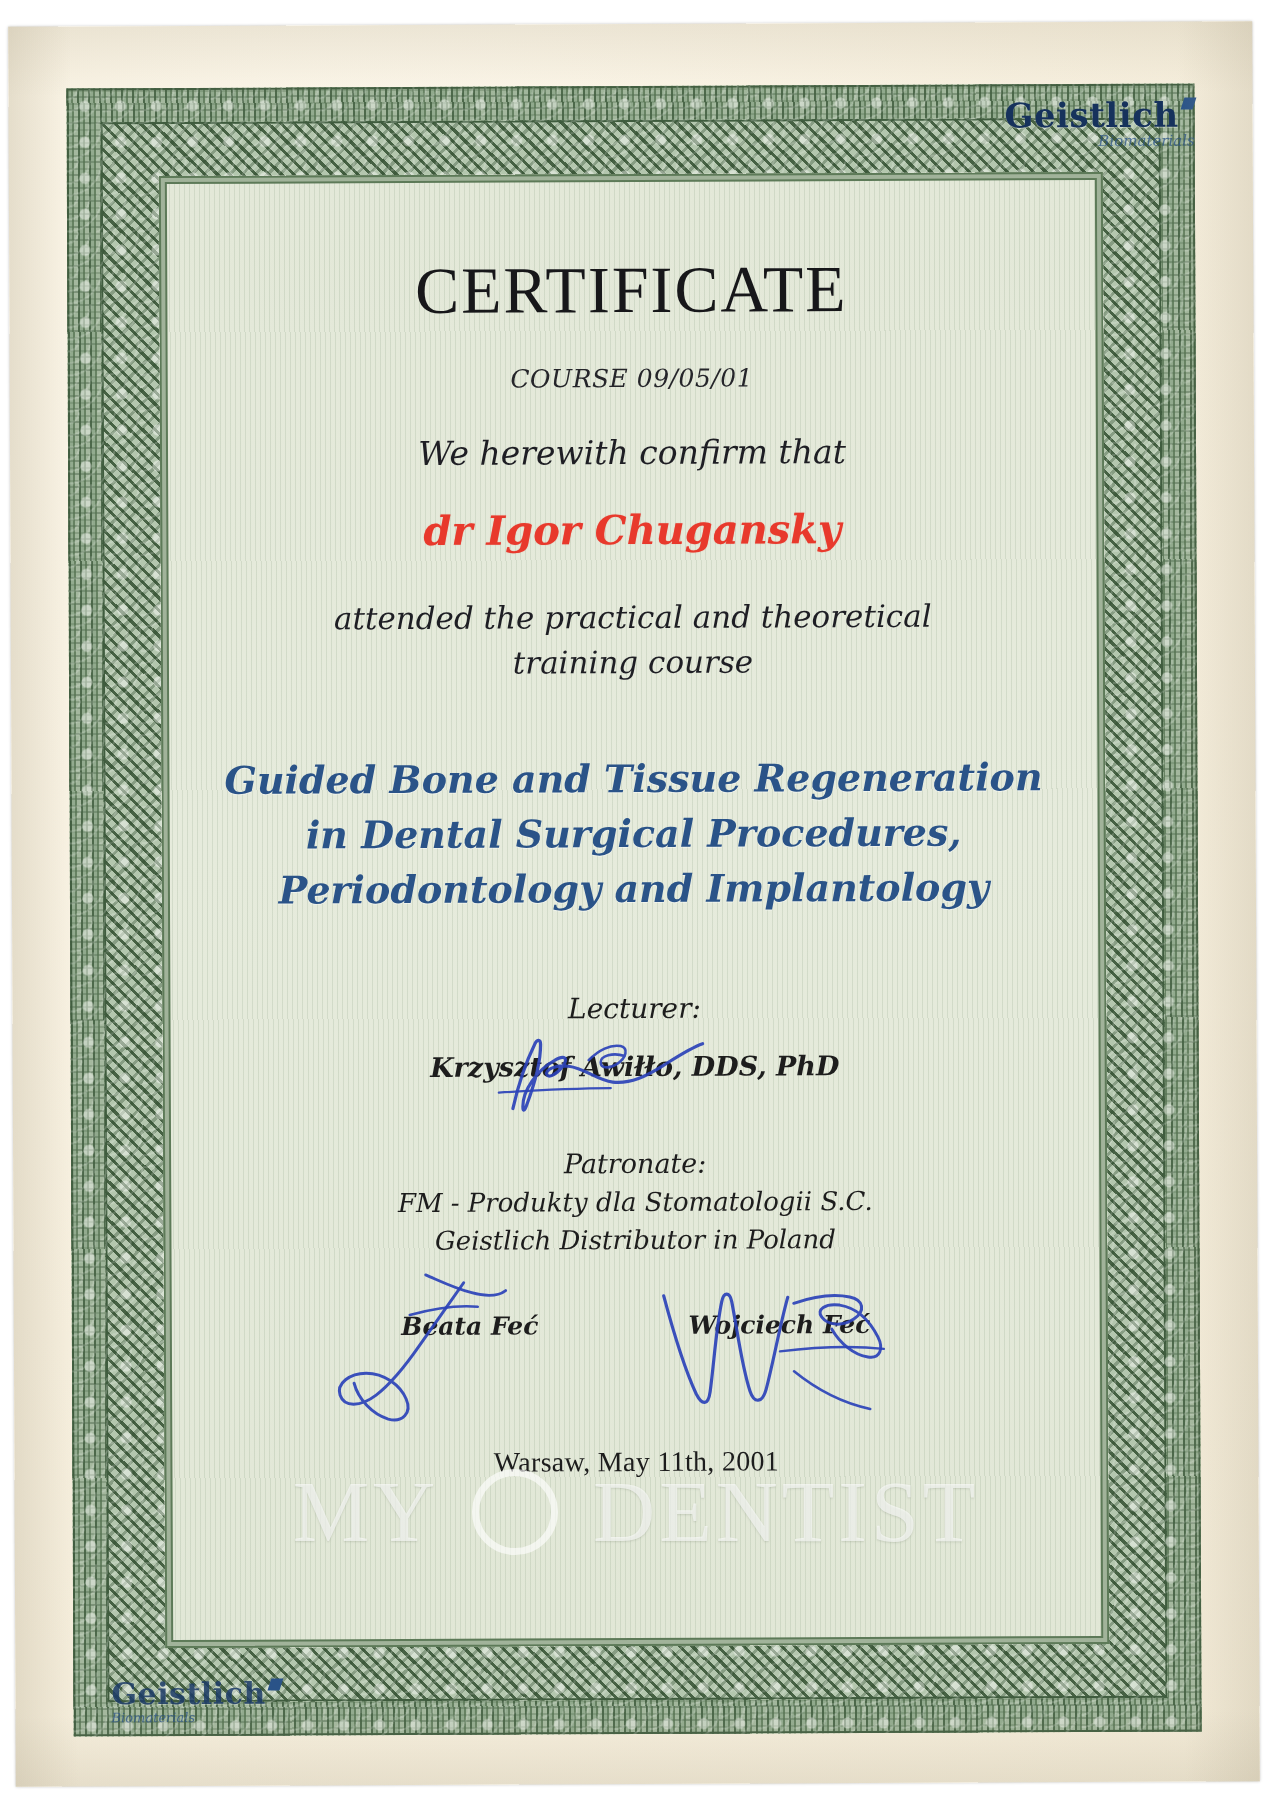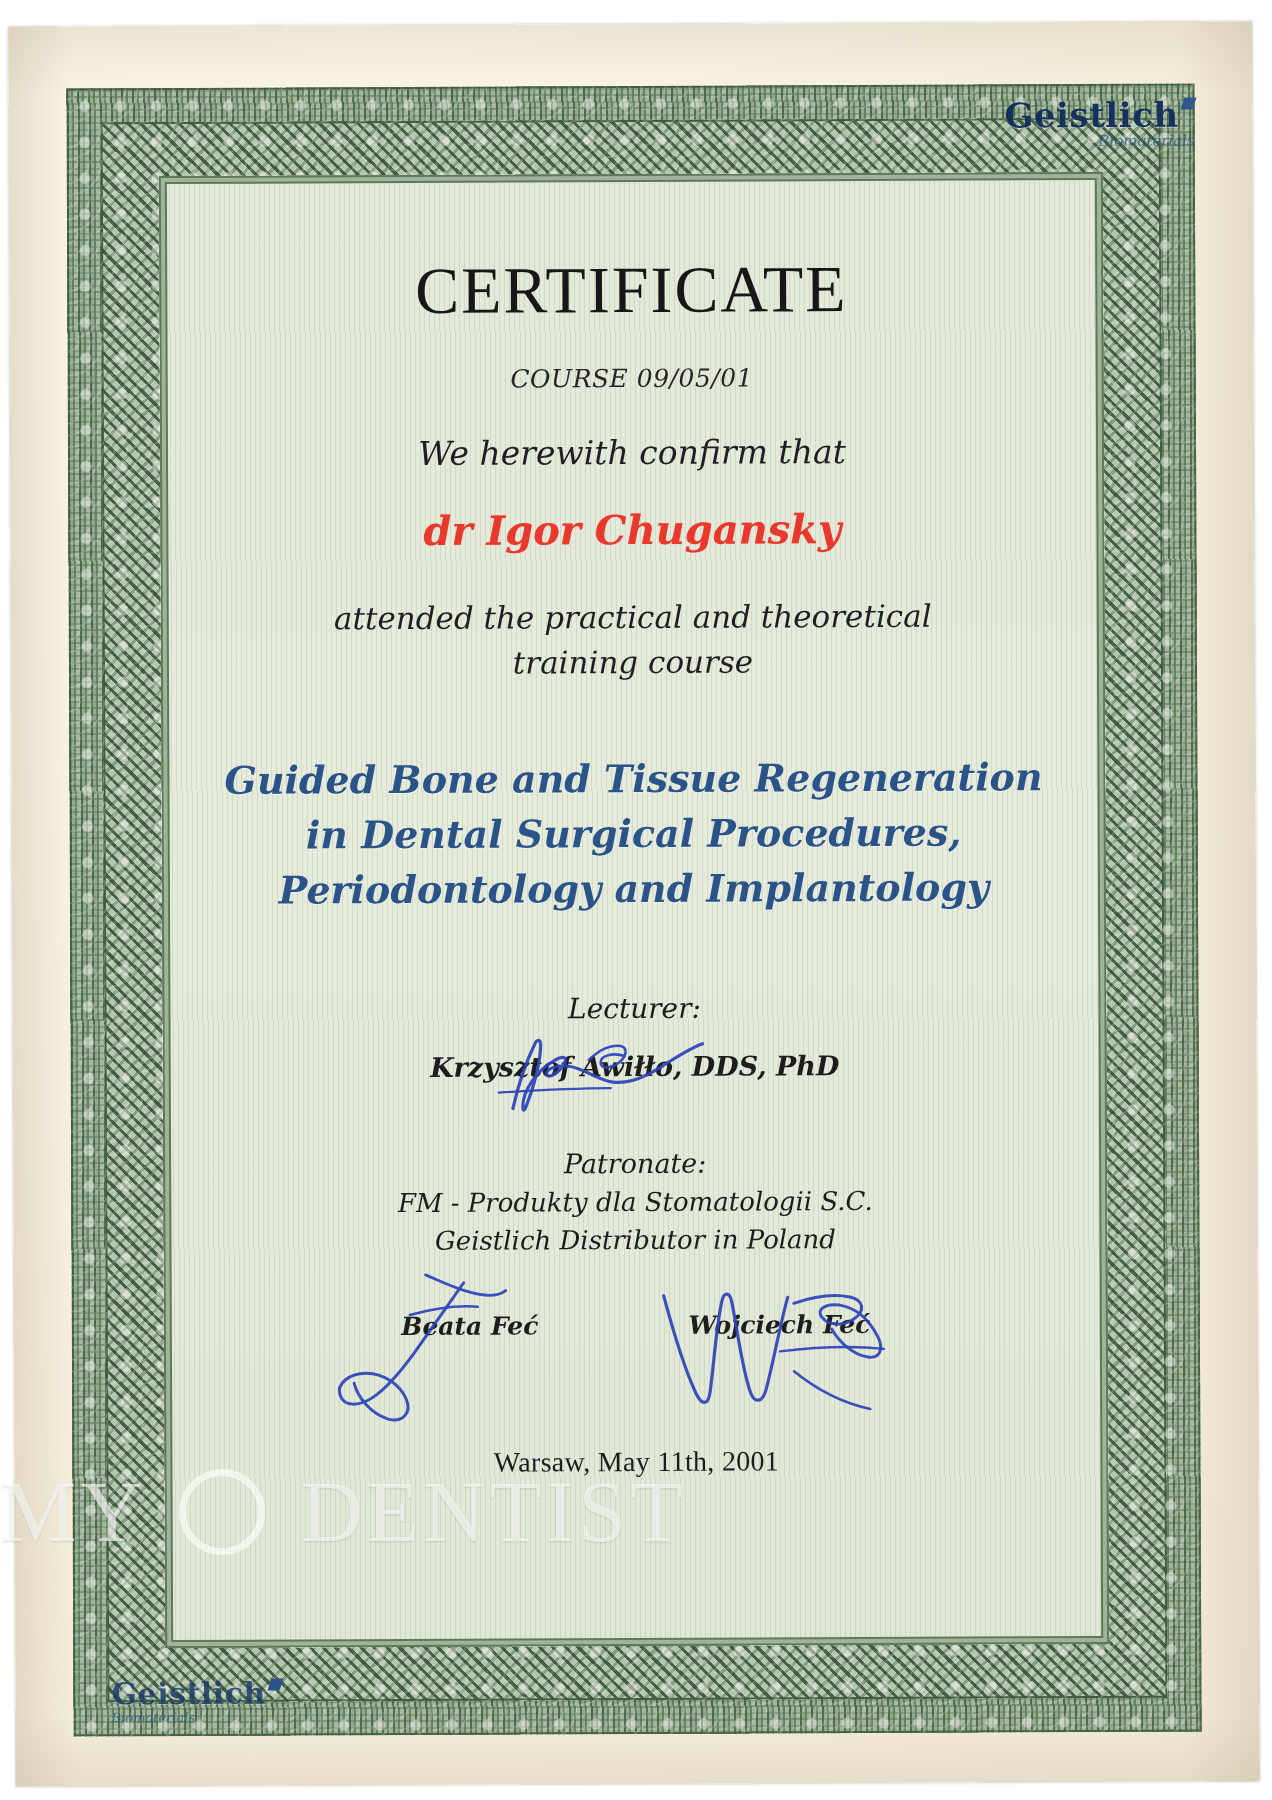--- a/index.html
+++ b/index.html
@@ -259,21 +259,21 @@
   #logo-bottom { left: 96px; bottom: 62px; text-align: left; }
   #logo-bottom .brand { font-size: 30px; color: #1d3c68; opacity: 0.85; }
   #logo-bottom .sub { font-size: 13px; }
 
   
   #watermark {
     position: absolute;
     left: 0;
     bottom: 238px;
     width: 1272px;
-    text-align: left;
+    text-align: center;
     font-family: "Liberation Serif", serif;
     font-size: 86px;
     letter-spacing: 4px;
     color: rgba(255,255,255,0.62);
     text-shadow: 0 1px 2px rgba(120,130,110,0.25);
     pointer-events: none;
     white-space: nowrap;
   }
   #watermark .wm-ring {
     display: inline-block;

